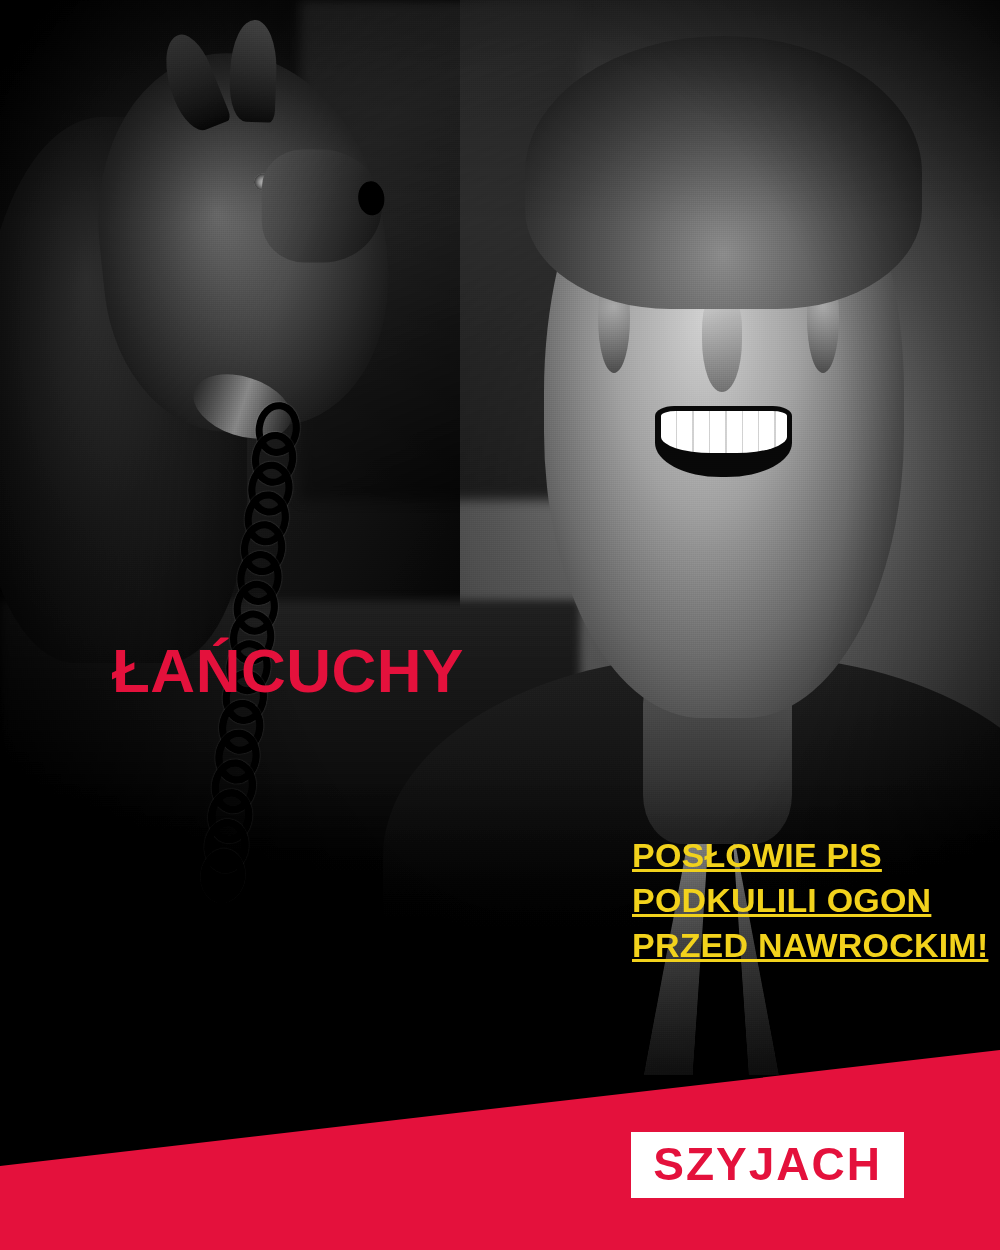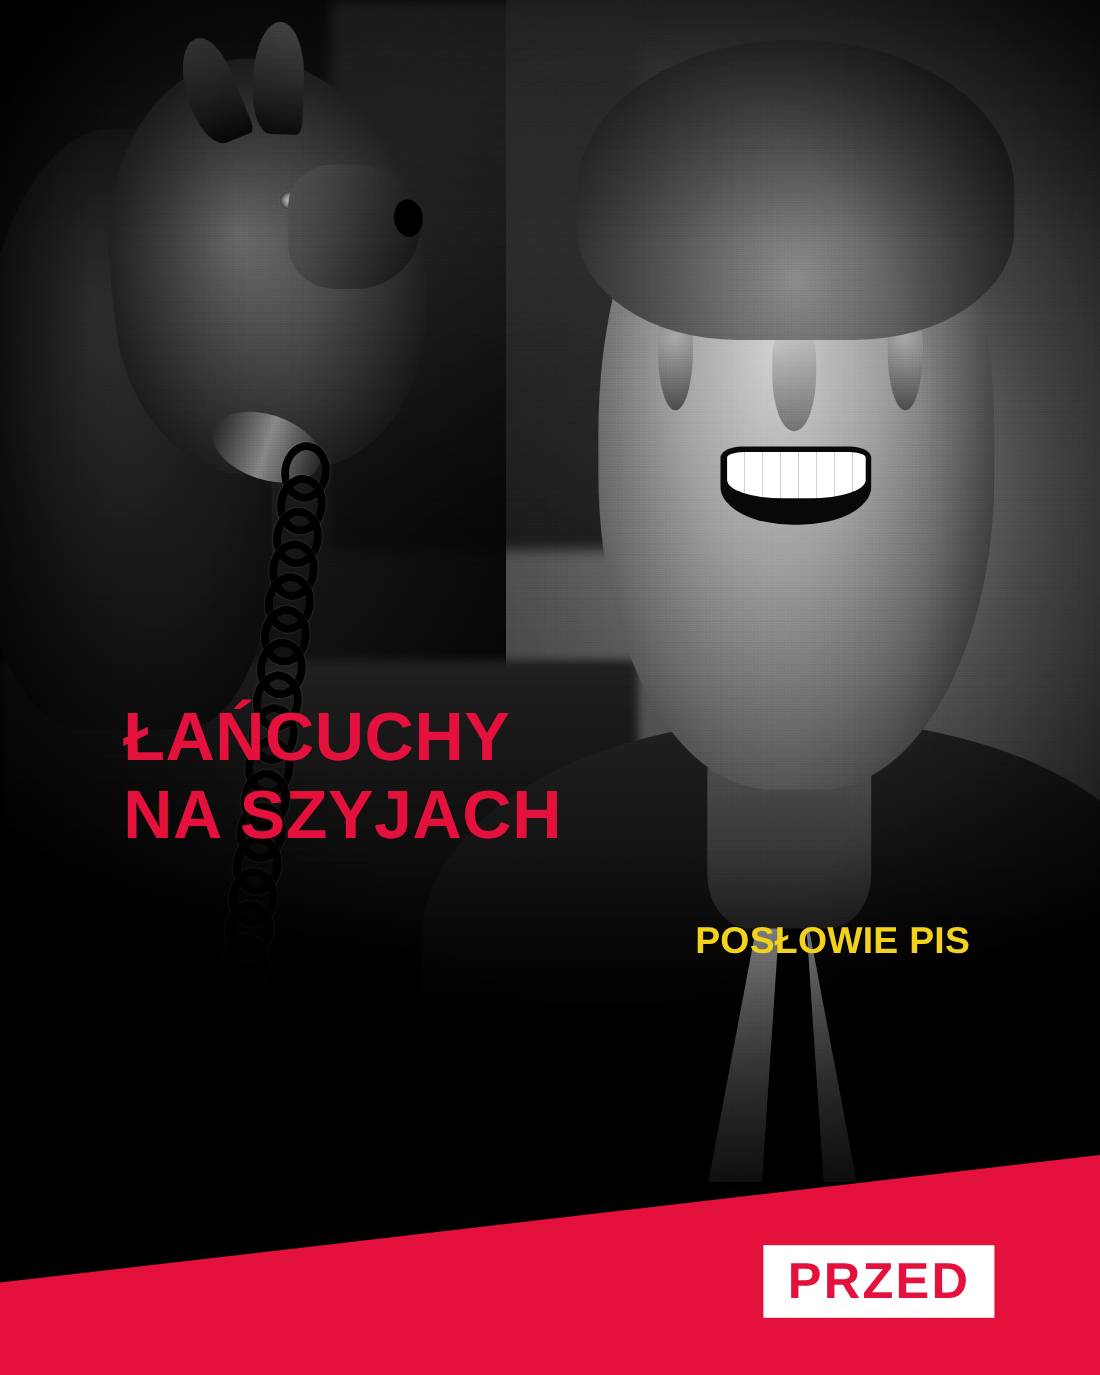--- a/index.html
+++ b/index.html
@@ -288,21 +288,21 @@
     top: 833px;
     width: 340px;
     color: #f2d21c;
     font-size: 34px;
     line-height: 1.32;
     font-weight: bold;
     letter-spacing: .2px;
     text-transform: uppercase;
     z-index: 6;
   }
-  .subline .line { display: block; white-space: nowrap; }
+  .subline .line { display: block; white-space: nowrap; text-decoration: underline; }
 
   
   .footer-band {
     position: absolute;
     left: 0;
     bottom: 0;
     width: 100%;
     height: 200px;
     background: #e4113c;
     clip-path: polygon(0 58%, 100% 0, 100% 100%, 0 100%);
@@ -386,26 +386,27 @@
       </div>
       <div class="man-hair"></div>
     </div>
 
     <div class="grain"></div>
     <div class="vignette"></div>
   </div>
 
   <div class="headline">
     <span class="line">ŁAŃCUCHY</span>
-    <span class="line">NA SZYJACH</span>
   </div>
 
   <div class="subline">
     <span class="line">POSŁOWIE PIS</span>
+    <span class="line">PODKULILI OGON</span>
+    <span class="line">PRZED NAWROCKIM!</span>
   </div>
 
   <div class="footer-band"></div>
 
   <div class="logo">
-    <span>PRZED</span>
+    <span>SZYJACH</span>
   </div>
 
 </div>
 
 </body></html>

